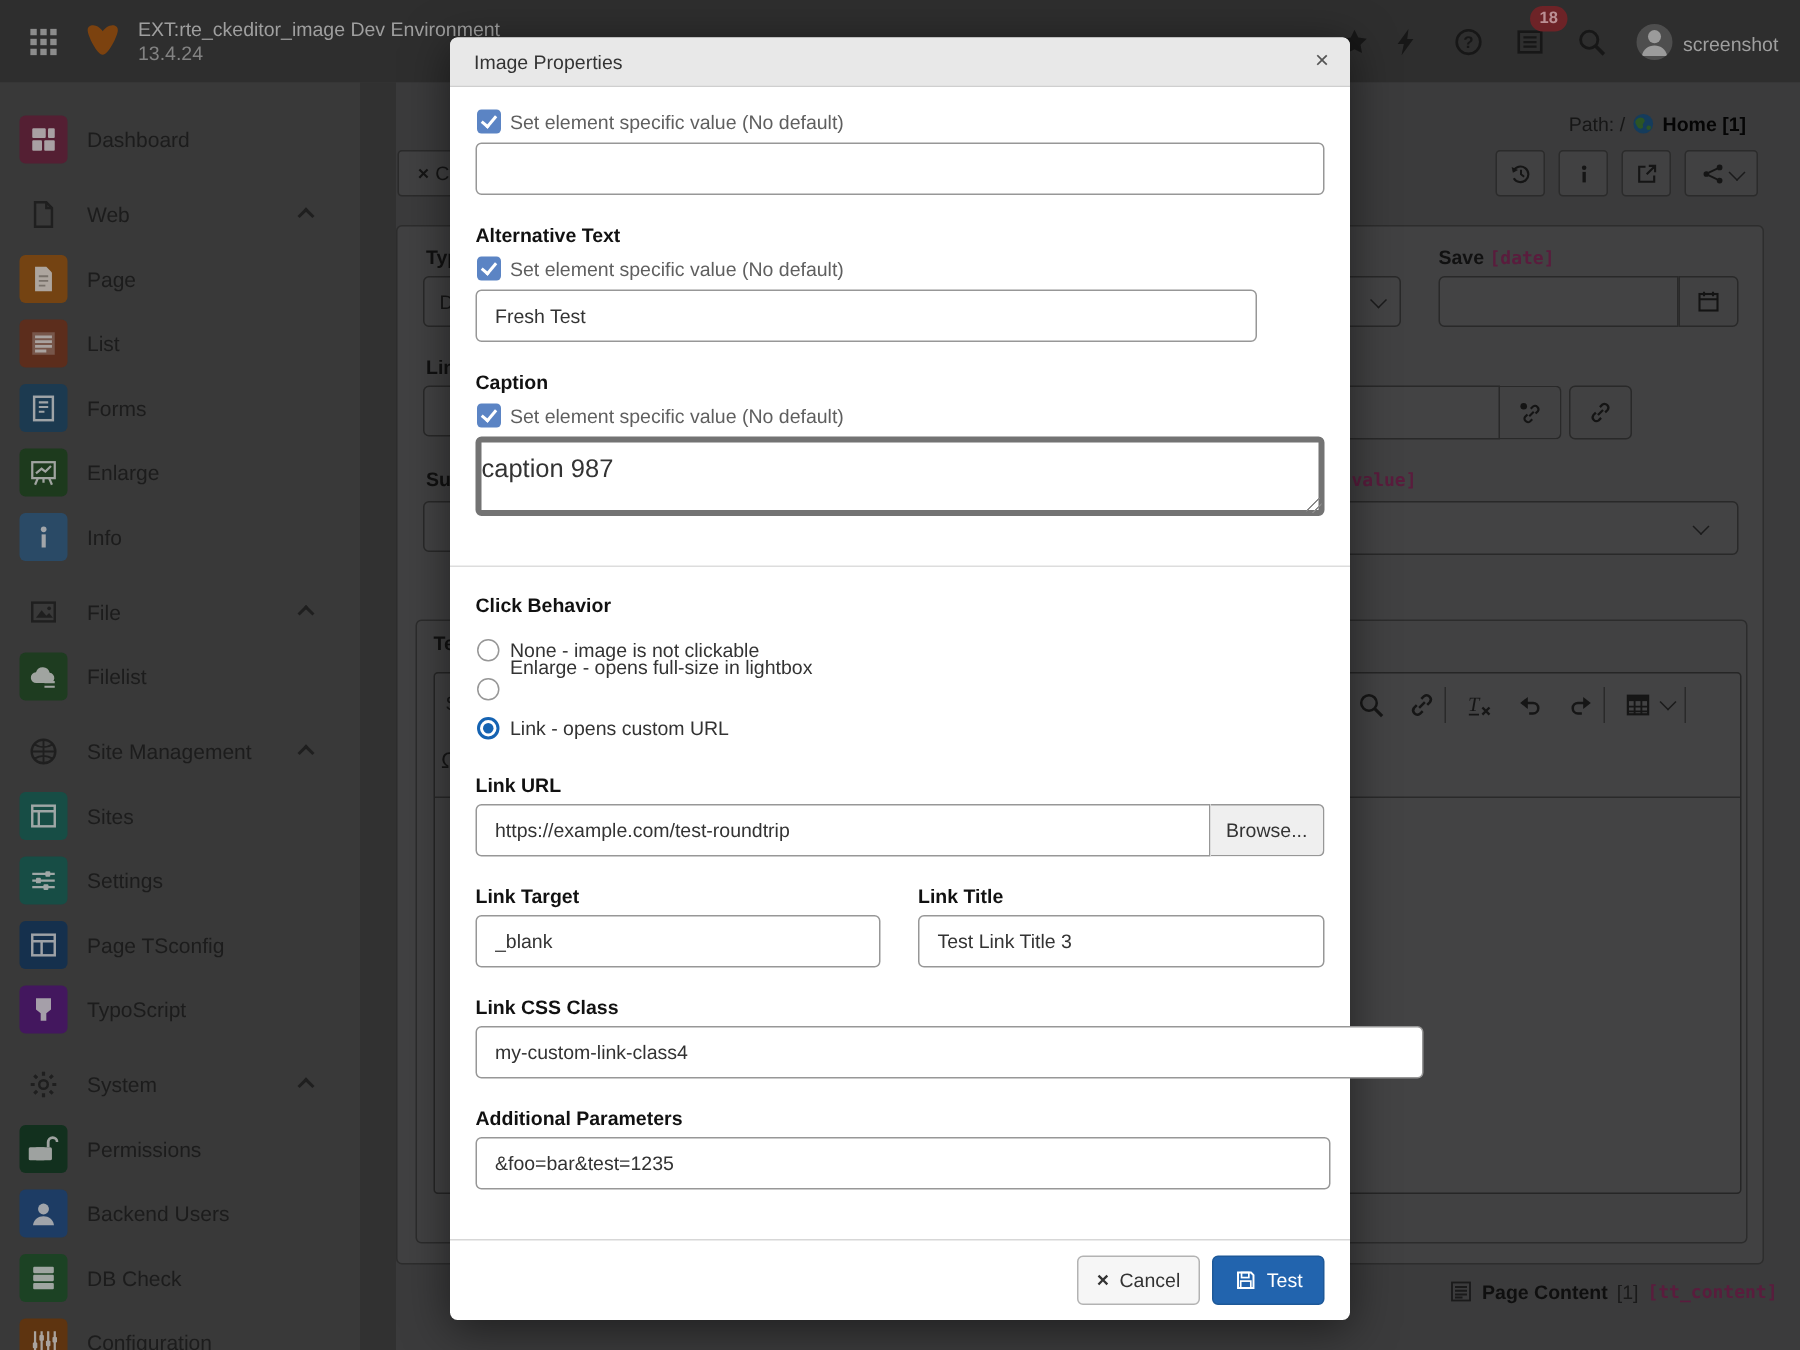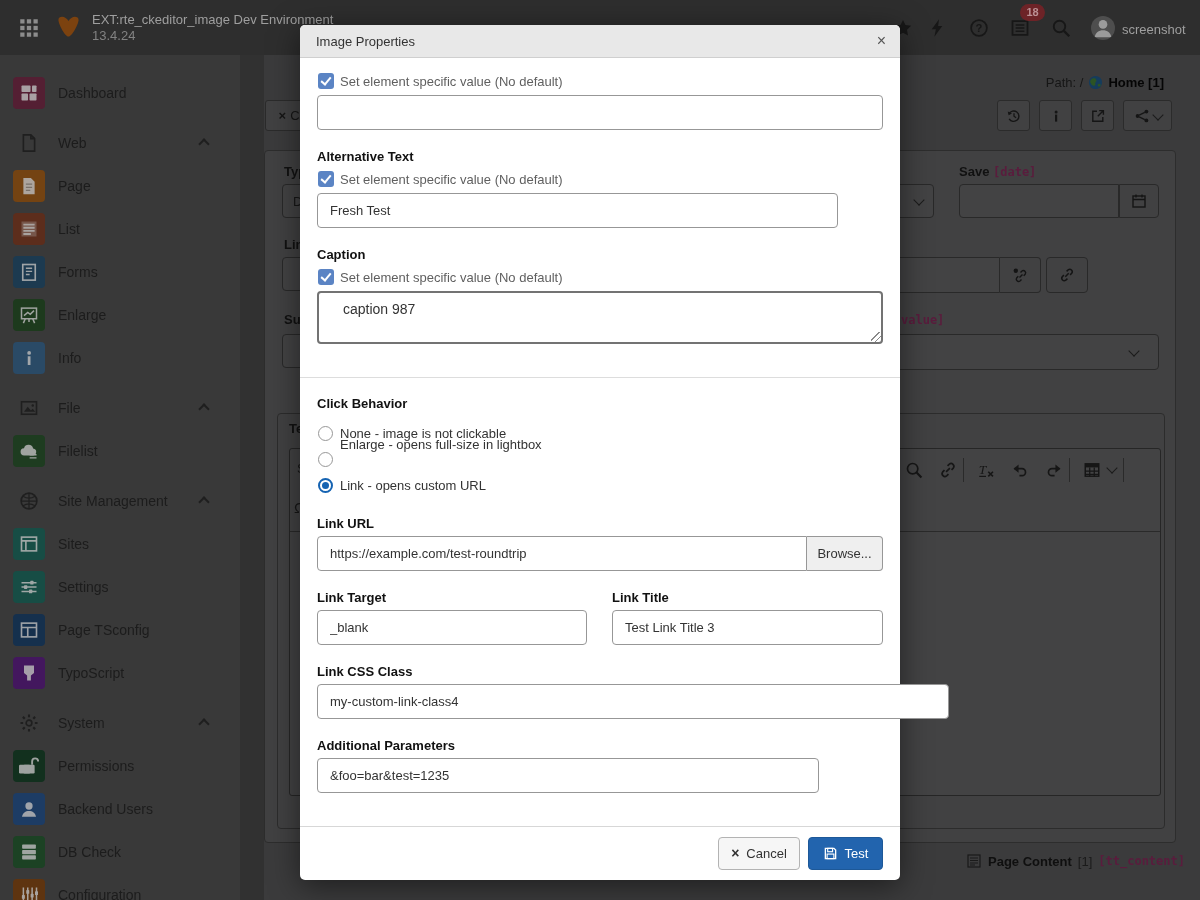--- a/index.html
+++ b/index.html
@@ -71,22 +71,22 @@
   .m-input { position:absolute; height:35px; border:1px solid #979797; border-radius:4px; font-size:13px; color:#333;
     padding:0 12px; font-family:"Liberation Sans", sans-serif; background:#fff; }
   .m-check { position:absolute; width:16px; height:16px; border-radius:3px; background:#5b84c4; cursor:pointer; }
   .m-check::after { content:""; position:absolute; left:5px; top:2px; width:4px; height:8px;
     border-right:2px solid #fff; border-bottom:2px solid #fff; transform:rotate(40deg); }
   .m-cblabel { position:absolute; font-size:13px; color:#5f5f5f; }
   .m-radio { position:absolute; width:15px; height:15px; border-radius:50%; background:#fff; border:1.5px solid #979797; cursor:pointer; }
   .m-radio.on { border:2px solid #1563b2; }
   .m-radio.on::after { content:""; position:absolute; left:2px; top:2px; width:7px; height:7px; border-radius:50%; background:#1563b2; }
   .m-rlabel { position:absolute; font-size:13px; color:#333; }
-  #m-textarea { position:absolute; height:53px; border:2px solid #737373; border-radius:4px; font-size:14px; color:#333;
-    padding:8px 24px; resize:none; font-family:"Liberation Sans", sans-serif; overflow:hidden; }
+  #m-textarea { position:absolute; height:53px; border:4px solid #737373; border-radius:4px; font-size:17px; color:#333;
+    padding:8px 0; resize:none; font-family:"Liberation Sans", sans-serif; overflow:hidden; }
   .grip { position:absolute; width:10px; height:10px;
     background:linear-gradient(135deg, transparent 40%, #8a8a8a 40%, #8a8a8a 48%, transparent 48%, transparent 66%, #8a8a8a 66%, #8a8a8a 74%, transparent 74%); }
   #m-hr { position:absolute; left:0; top:352px; width:100%; height:1px; background:#dddddd; }
   #browse-btn { position:absolute; left:507px; top:511px; width:76px; height:35px; background:#efefef; border:1px solid #979797;
     border-left:none; border-radius:0 4px 4px 0; font-size:13px; color:#333; display:flex; align-items:center; justify-content:center; cursor:pointer; }
   #m-footer { position:absolute; left:0; top:801px; width:100%; height:54px; border-top:1px solid #d7d7d7; }
   .m-btn { position:absolute; top:10px; height:33px; border-radius:4px; font-size:13px; display:flex; align-items:center;
     justify-content:center; gap:7px; cursor:pointer; }
   #cancel-btn { left:418px; width:82px; background:#f6f6f6; border:1px solid #b3b3b3; color:#333; }
   #save-btn { left:508px; width:75px; background:#2264ae; color:#fff; border:1px solid #1d5898; }
@@ -615,21 +615,21 @@
 
   <span class="m-label" style="left:17px;top:565px">Link Target</span>
   <input class="m-input" style="left: 17px; top: 585px; width: 270px;" value="_blank">
   <span class="m-label" style="left:312px;top:565px">Link Title</span>
   <input class="m-input" style="left: 312px; top: 585px; width: 271px;" value="Test Link Title 3">
 
   <span class="m-label" style="left:17px;top:639px">Link CSS Class</span>
   <input class="m-input" style="left: 17px; top: 659px; width: 632px;" value="my-custom-link-class4">
 
   <span class="m-label" style="left:17px;top:713px">Additional Parameters</span>
-  <input class="m-input" style="left: 17px; top: 733px; width: 502px;" value="&amp;foo=bar&amp;test=1235">
+  <input class="m-input" style="left: 17px; top: 733px; width: 570px;" value="&amp;foo=bar&amp;test=1235">
 
   <div id="m-footer">
     <div class="m-btn" id="cancel-btn">
       <span class="x">×</span>
       <span>Cancel</span>
     </div>
     <div class="m-btn" id="save-btn">
       <span class="ic">
           <svg viewBox="0 0 16 16">
             <path fill="none" stroke="currentColor" stroke-width="1.4" d="M2.5 2.5h9.2l1.8 1.8v9.2H2.5z"></path>

